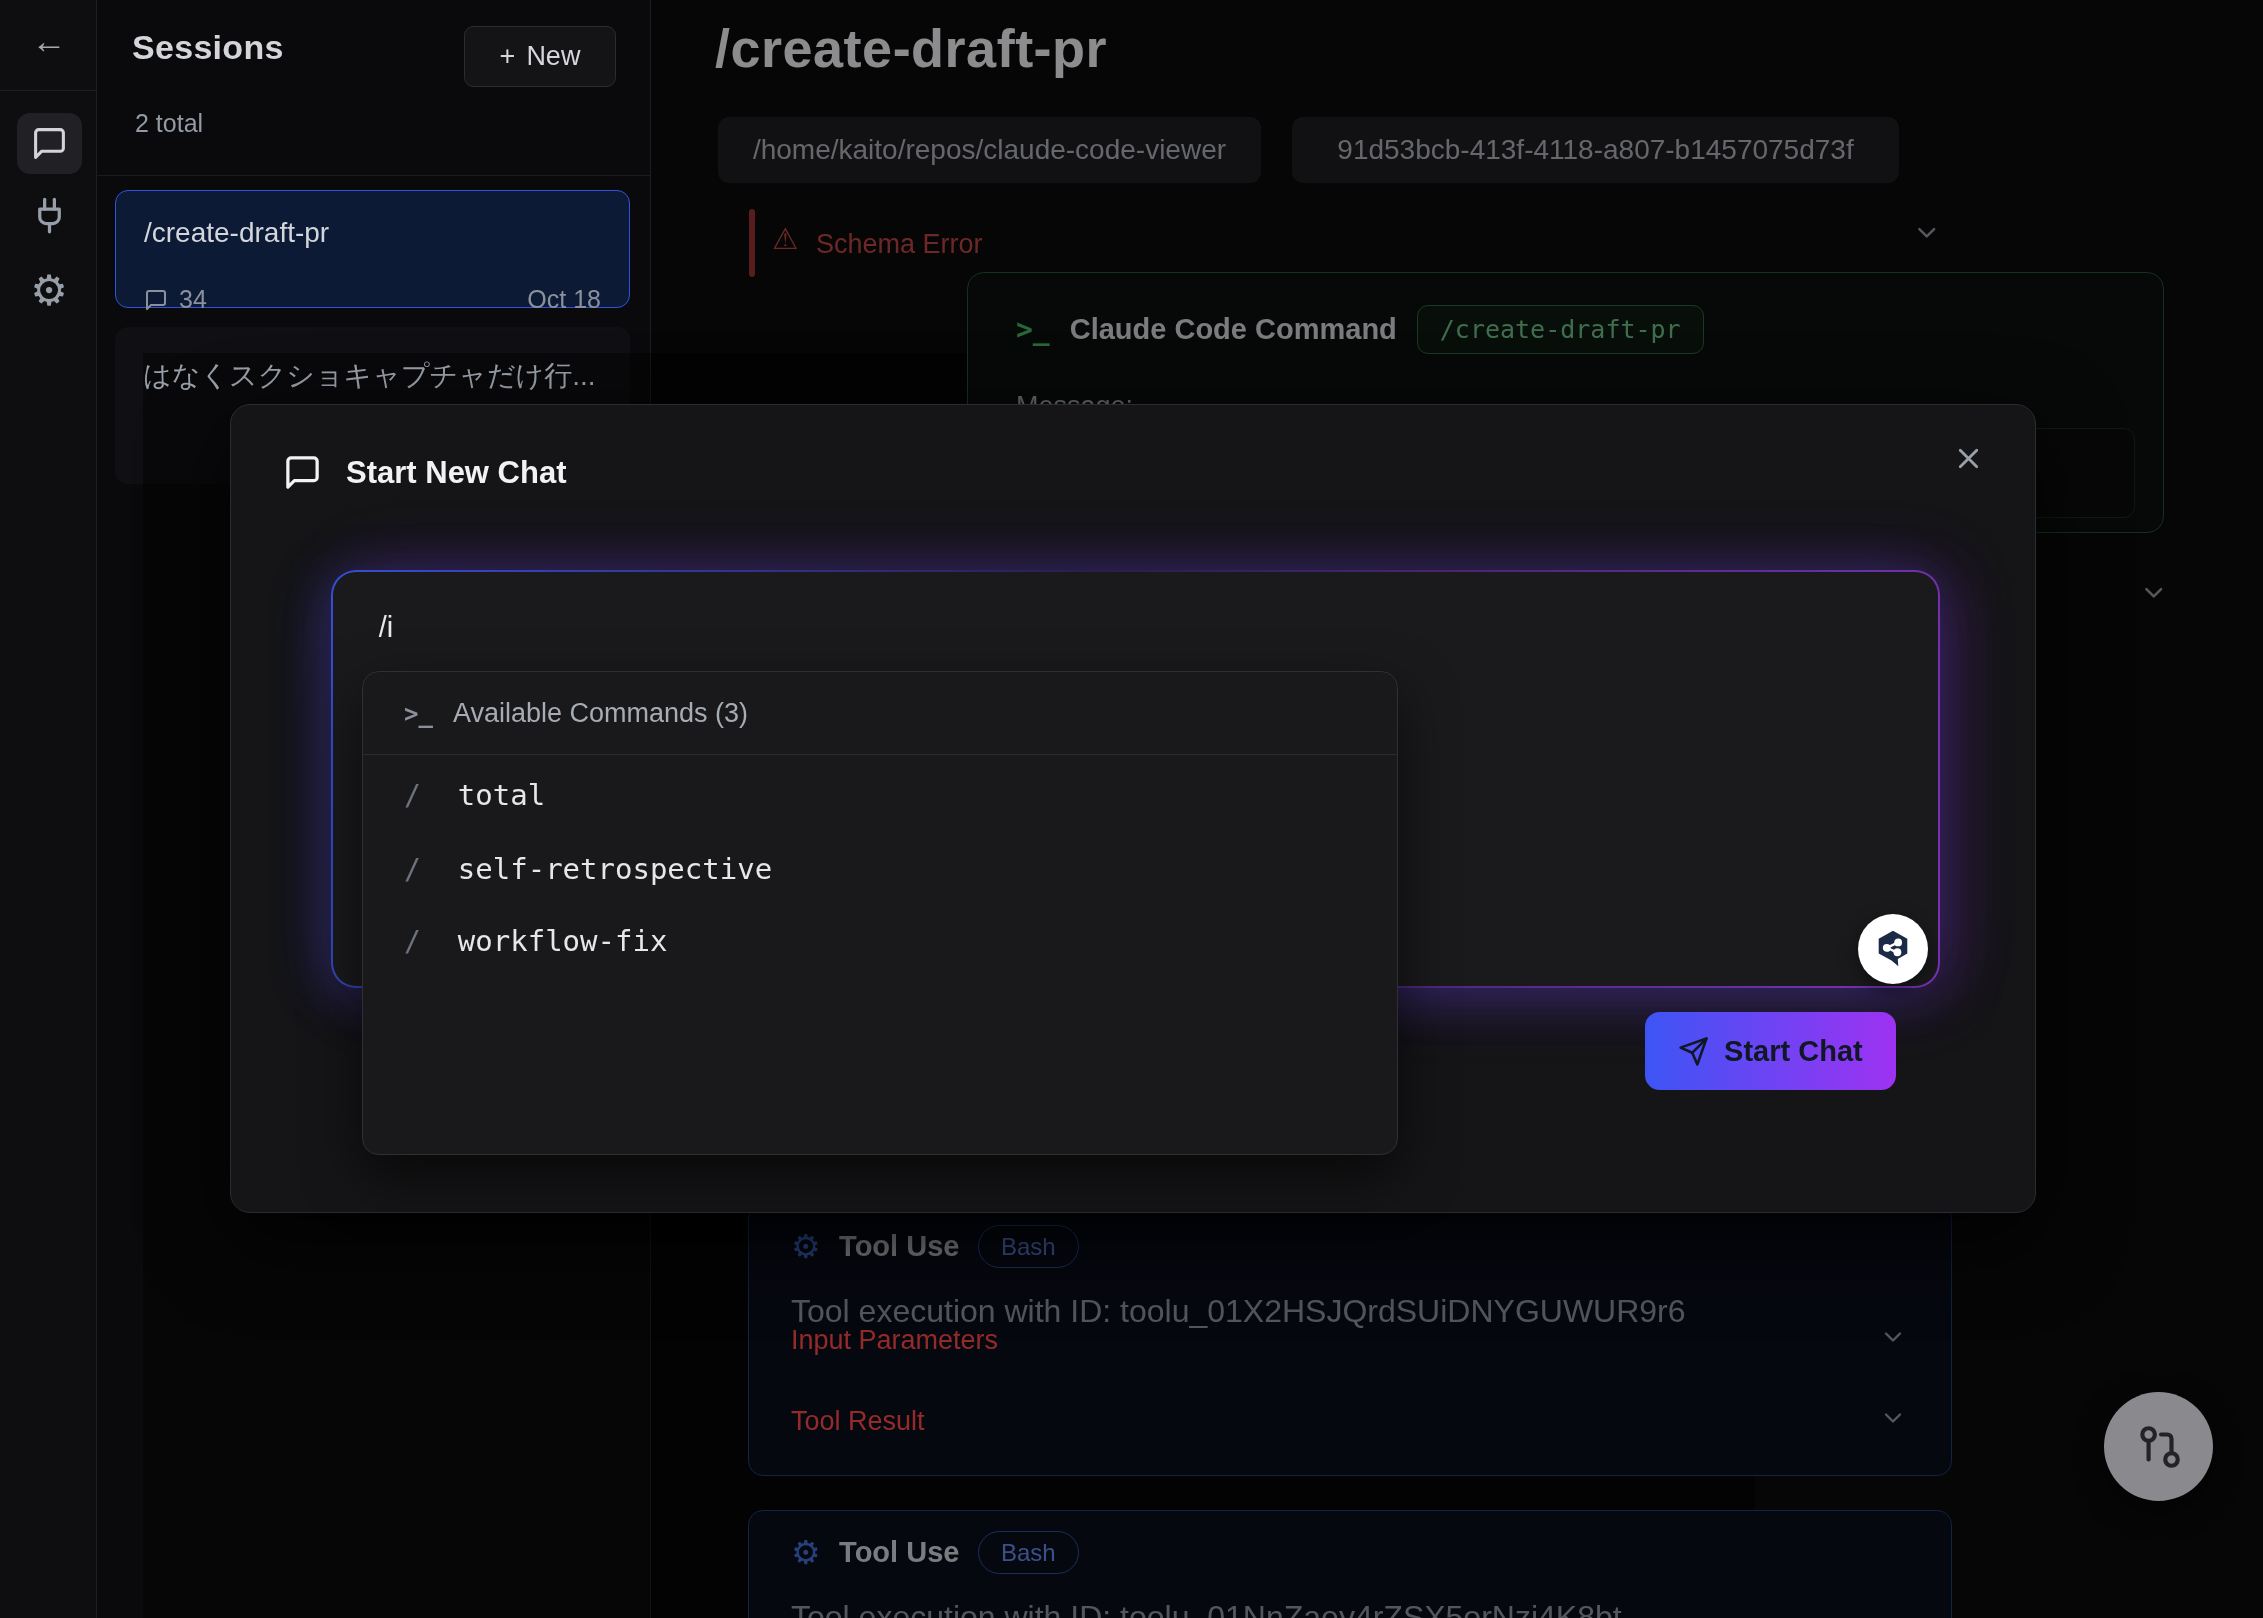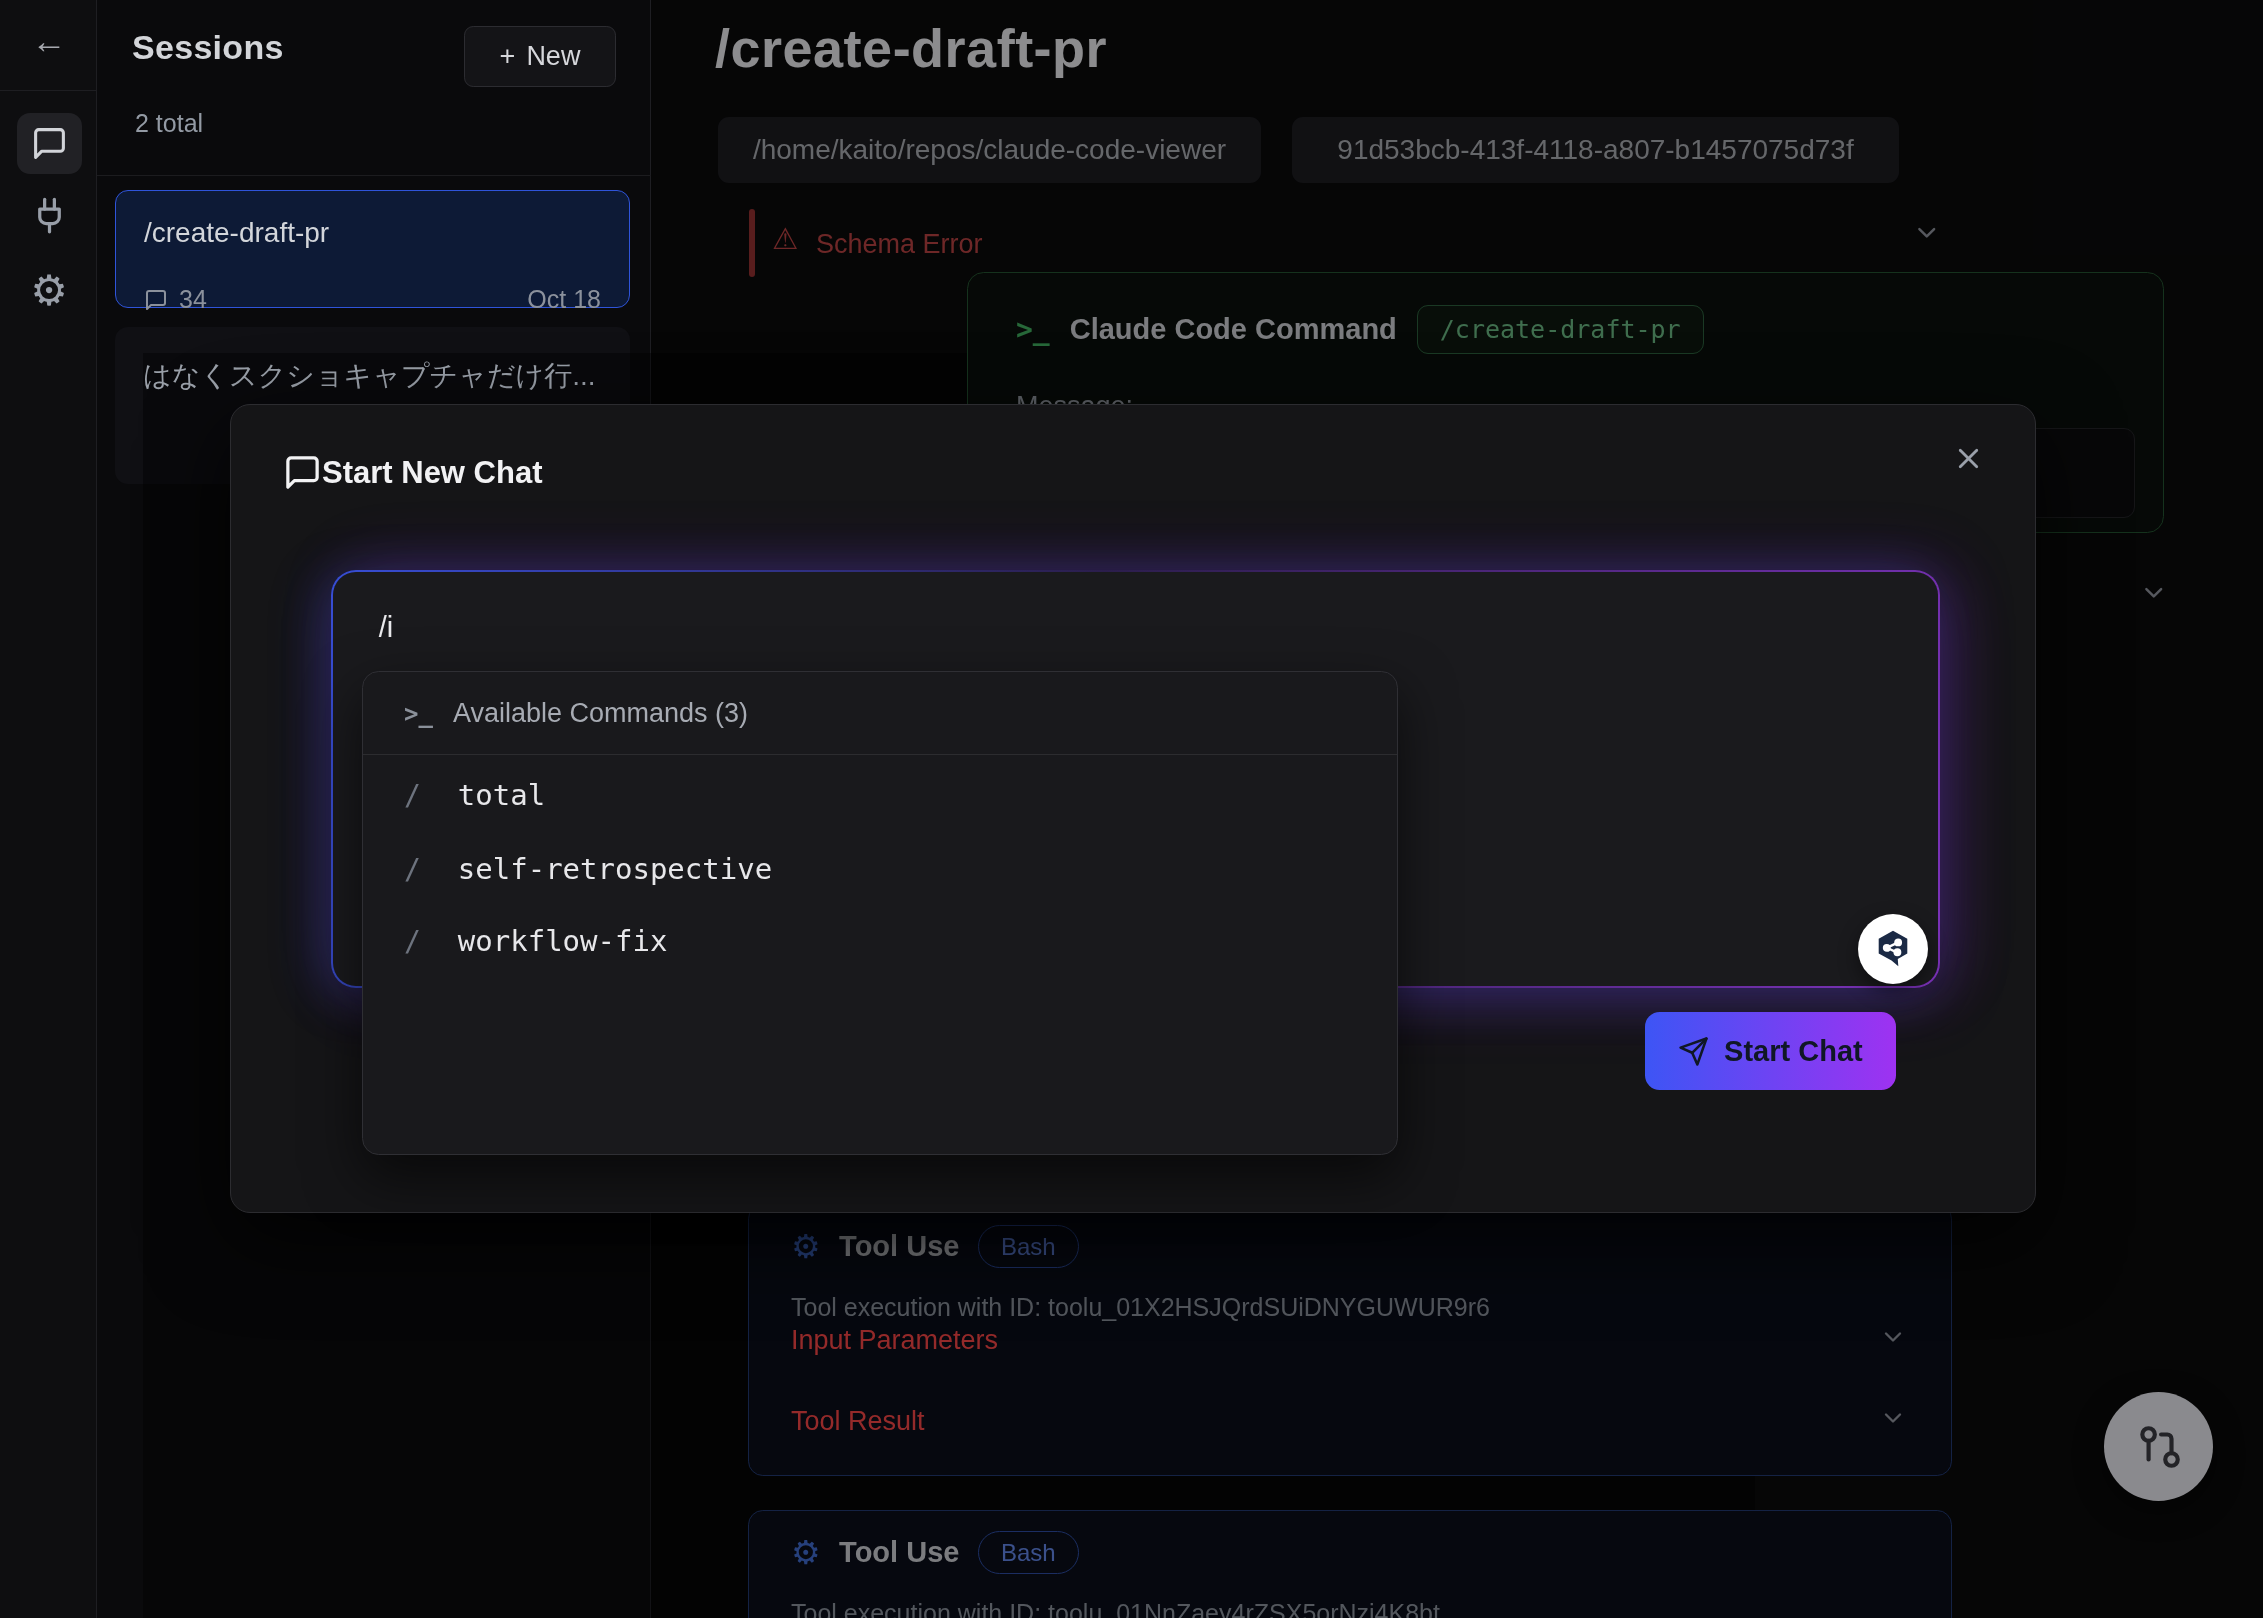--- a/index.html
+++ b/index.html
@@ -56,31 +56,31 @@
   .cmd-msg-label { position:absolute; left:48px; top:118px; font-size:27px; color:#999fa8; }
   .cmd-msg-box { position:absolute; left:48px; top:155px; width:1119px; height:90px; background:#0c0c0e; border:0.9px solid #242428; border-radius:11px; }
 
   .tool-card { left:748px; width:1204px; background:#0a0e19; border:1.4px solid #21386e; border-radius:14.8px; }
   .tool-card.one { top:1204px; height:272px; }
   .tool-card.two { top:1510px; height:240px; }
   .tool-header { position:absolute; left:42px; top:20px; display:flex; align-items:center; gap:18.5px; }
   .tool-gear { font-family:"DejaVu Sans", sans-serif; font-size:33px; color:#3e68c8; }
   .tool-title { font-size:29px; font-weight:600; color:#c7c9ce; }
   .tool-badge { border:1.4px solid #2c4a9e; border-radius:24px; padding:6.5px 22px; font-size:24px; color:#5f82e0; }
-  .tool-id { position:absolute; left:42px; top:88px; font-size:25px; color:#878d97; }
+  .tool-id { position:absolute; left:42px; top:88px; font-size:32px; color:#878d97; }
   .tool-section { position:absolute; left:42px; font-size:27px; color:#ef4444; }
   .tool-chev { position:absolute; right:44px; }
 
   .dim { left:651px; top:0; width:1612px; height:1619px; background:rgba(0,0,0,0.38); z-index:40; }
 
   .fab { left:2104px; top:1392px; width:109px; height:109px; border-radius:50%; background:#8a8a8e; display:flex; align-items:center; justify-content:center; z-index:60; cursor:pointer; box-shadow:0 9.2px 28px rgba(0,0,0,0.5); }
 
   
   .modal { left:230px; top:404px; width:1806px; height:809px; background:#151517; border:0.9px solid #2c2c30; border-radius:20px; z-index:100; box-shadow:0 28px 83px rgba(0,0,0,0.75); }
-  .modal-header { position:absolute; left:52px; top:48px; display:flex; align-items:center; }
+  .modal-header { position:absolute; left:52px; top:48px; display:flex; align-items:center; gap:24px; }
   .modal-title { font-size:31px; font-weight:bold; color:#f2f2f4; }
   .modal-close { position:absolute; right:46px; top:33px; width:41px; height:41px; display:flex; align-items:center; justify-content:center; color:#9aa0aa; cursor:pointer; }
 
   .input-wrap { position:absolute; left:100px; top:165px; width:1609px; height:418px; border-radius:25px; padding:1.8px;
     background:linear-gradient(105deg, rgba(61,87,245,0.85), rgba(70,40,140,0.45) 45%, rgba(158,60,241,0.75));
     box-shadow:-13px 5.5px 51px rgba(45,85,225,0.22), 13px -5.5px 65px rgba(147,51,234,0.18), 9.2px 14.8px 65px rgba(147,51,234,0.16); }
   .input-inner { width:100%; height:100%; background:#1a1a1d; border-radius:23px; position:relative; }
   .input-value { position:absolute; left:46px; top:39px; font-size:29px; color:#e9e9ec; font-family:"Liberation Sans", sans-serif; }
 
   .dropdown { position:absolute; left:131px; top:266px; width:1036px; height:484px; background:#19191c; border:0.9px solid #2f2f34; border-radius:16.6px; z-index:30; box-shadow:0 22px 55px rgba(0,0,0,0.6); }

